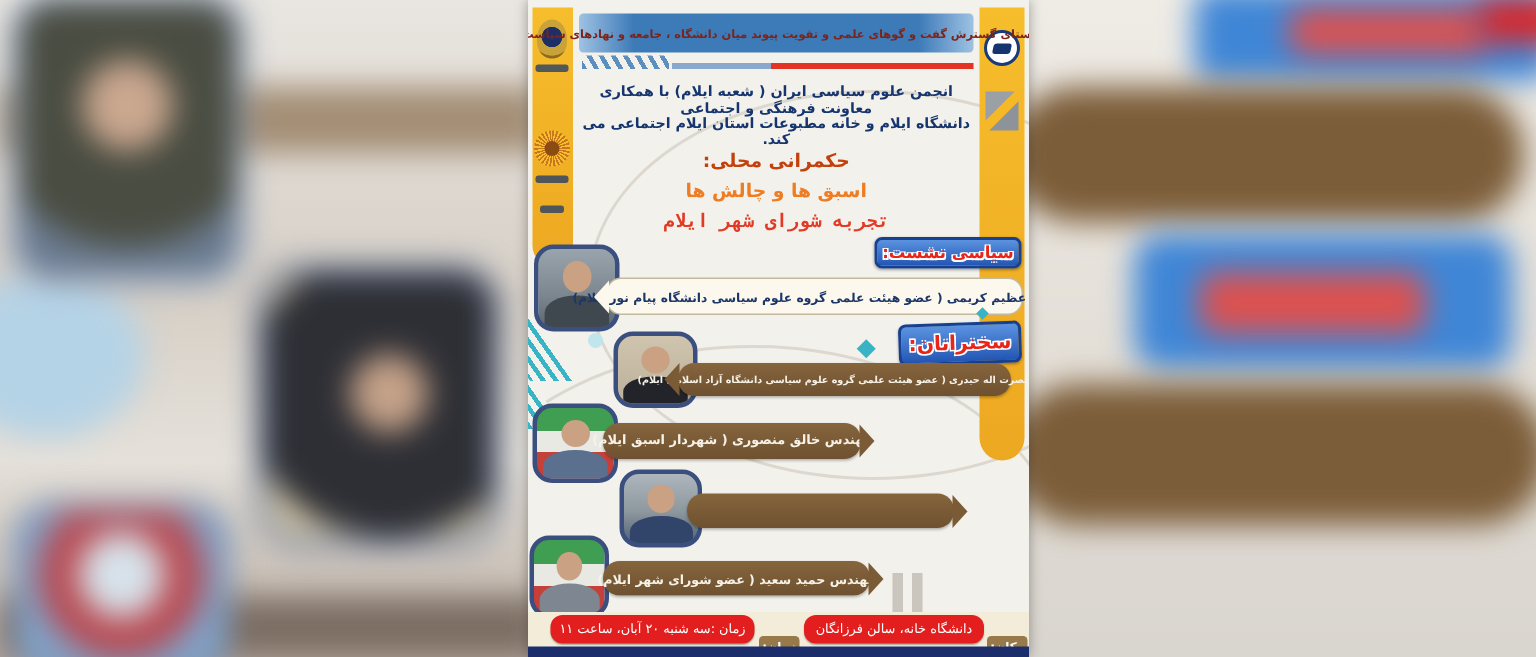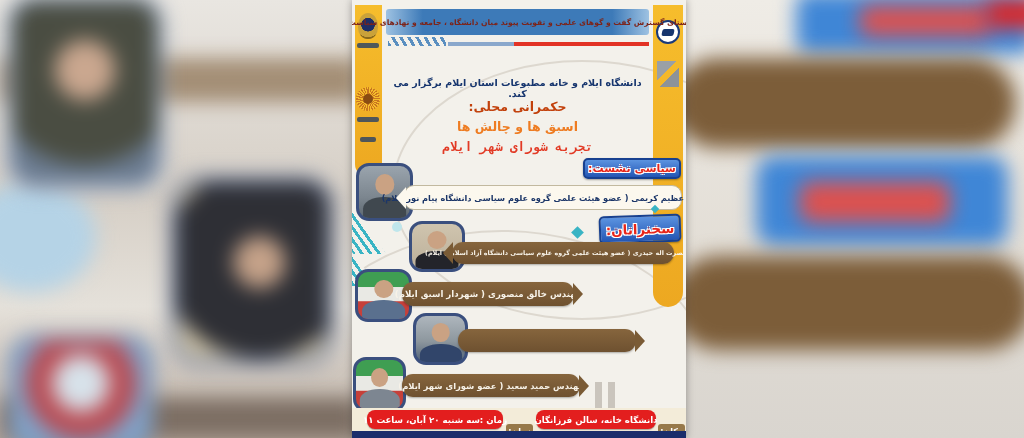--- a/index.html
+++ b/index.html
@@ -130,21 +130,21 @@
   .diamond { position:absolute; width:9px; height:9px; background:#39b4c4; transform:rotate(45deg); }
   .d1 { right:104px; top:228px; } .d2 { right:28px; top:206px; width:6px; height:6px; }
   .dot { position:absolute; width:10px; height:10px; border-radius:50%; background:#bfe6ec; left:40px; top:222px; }
 
   
   .footer { position:absolute; left:0; right:0; top:408px; height:23px; background:#f3ecd9; }
   .ftag { position:absolute; top:16px; height:15px; background:#97794a; color:#fff; font-size:8px; font-weight:bold;
     border-radius:3px; display:flex; align-items:center; justify-content:center; }
   .fred { position:absolute; top:2px; height:19px; background:#e31e1e; border-radius:8px;
     display:flex; align-items:center; justify-content:center; box-shadow:0 1px 1px rgba(0,0,0,.3); }
-  .fred span { color:#fff; font-weight:bold; font-size:8.6px; white-space:nowrap; }
+  .fred span { color:#fff; font-weight:normal; font-size:8.6px; white-space:nowrap; }
   .f-loc-tag { right:1px; width:27px; }
   .f-loc { right:30px; width:120px; }
   .f-time-tag { right:153px; width:27px; }
   .f-time { right:183px; width:136px; }
   .footer-navy { position:absolute; left:0; right:0; top:431px; height:7px; background:#1b2d6b; }
 </style>
 </head>
 <body>
 
 <div class="bg">
@@ -184,21 +184,22 @@
     <div class="logo-press"></div>
   </div>
 
   <div class="topbar">
     <span>در راستای گسترش گفت و گوهای علمی و تقویت پیوند میان دانشگاه ، جامعه و نهادهای سیاست گذار</span>
   </div>
   <div class="hatch"></div>
   <div class="rule rule-blue"></div>
   <div class="rule rule-red"></div>
 
-  <div class="org org2">دانشگاه ایلام و خانه مطبوعات استان ایلام برگزار می کند.</div>
+  <div class="org org1">انجمن علوم سیاسی ایران ( شعبه ایلام) با همکاری معاونت فرهنگی و اجتماعی</div>
+  <div class="org org2">دانشگاه ایلام و خانه مطبوعات استان ایلام اجتماعی می کند.</div>
 
   <div class="title title1">حکمرانی محلی:</div>
   <div class="title title2">اسبق ها و چالش ها</div>
   <div class="title title3">تجربه شورای شهر ایلام</div>
 
   <div class="bluelabel label-mod">
     <span>سیاسی نشست:</span>
   </div>
   <div class="photo ph-mod bg-office">
     <div class="head"></div>

